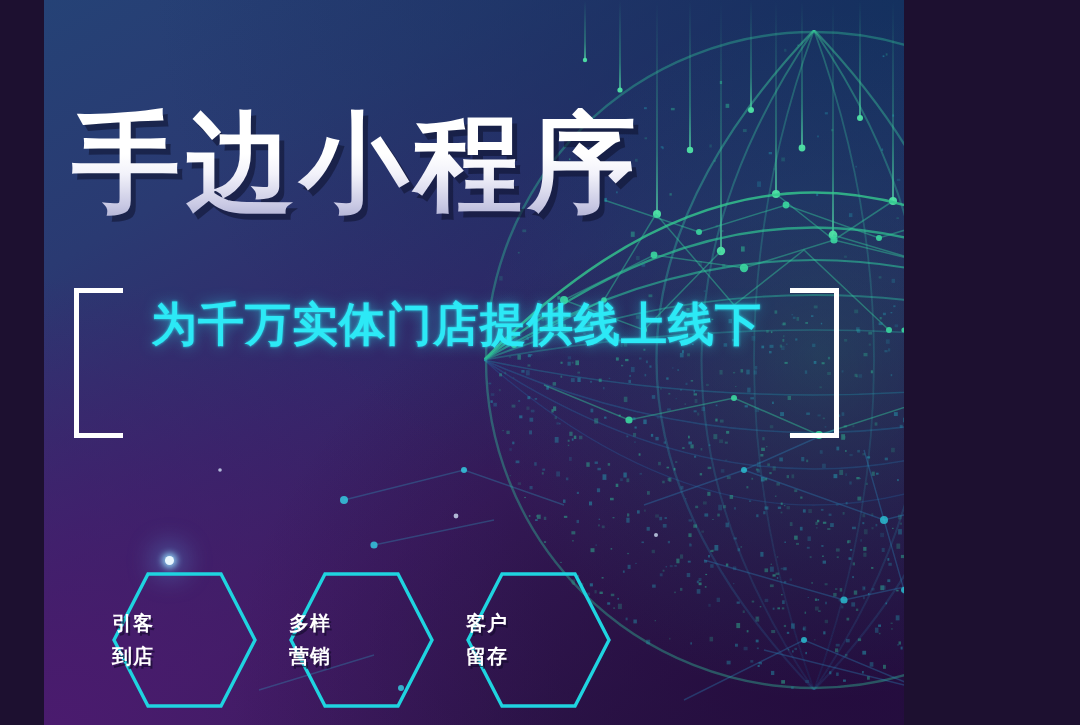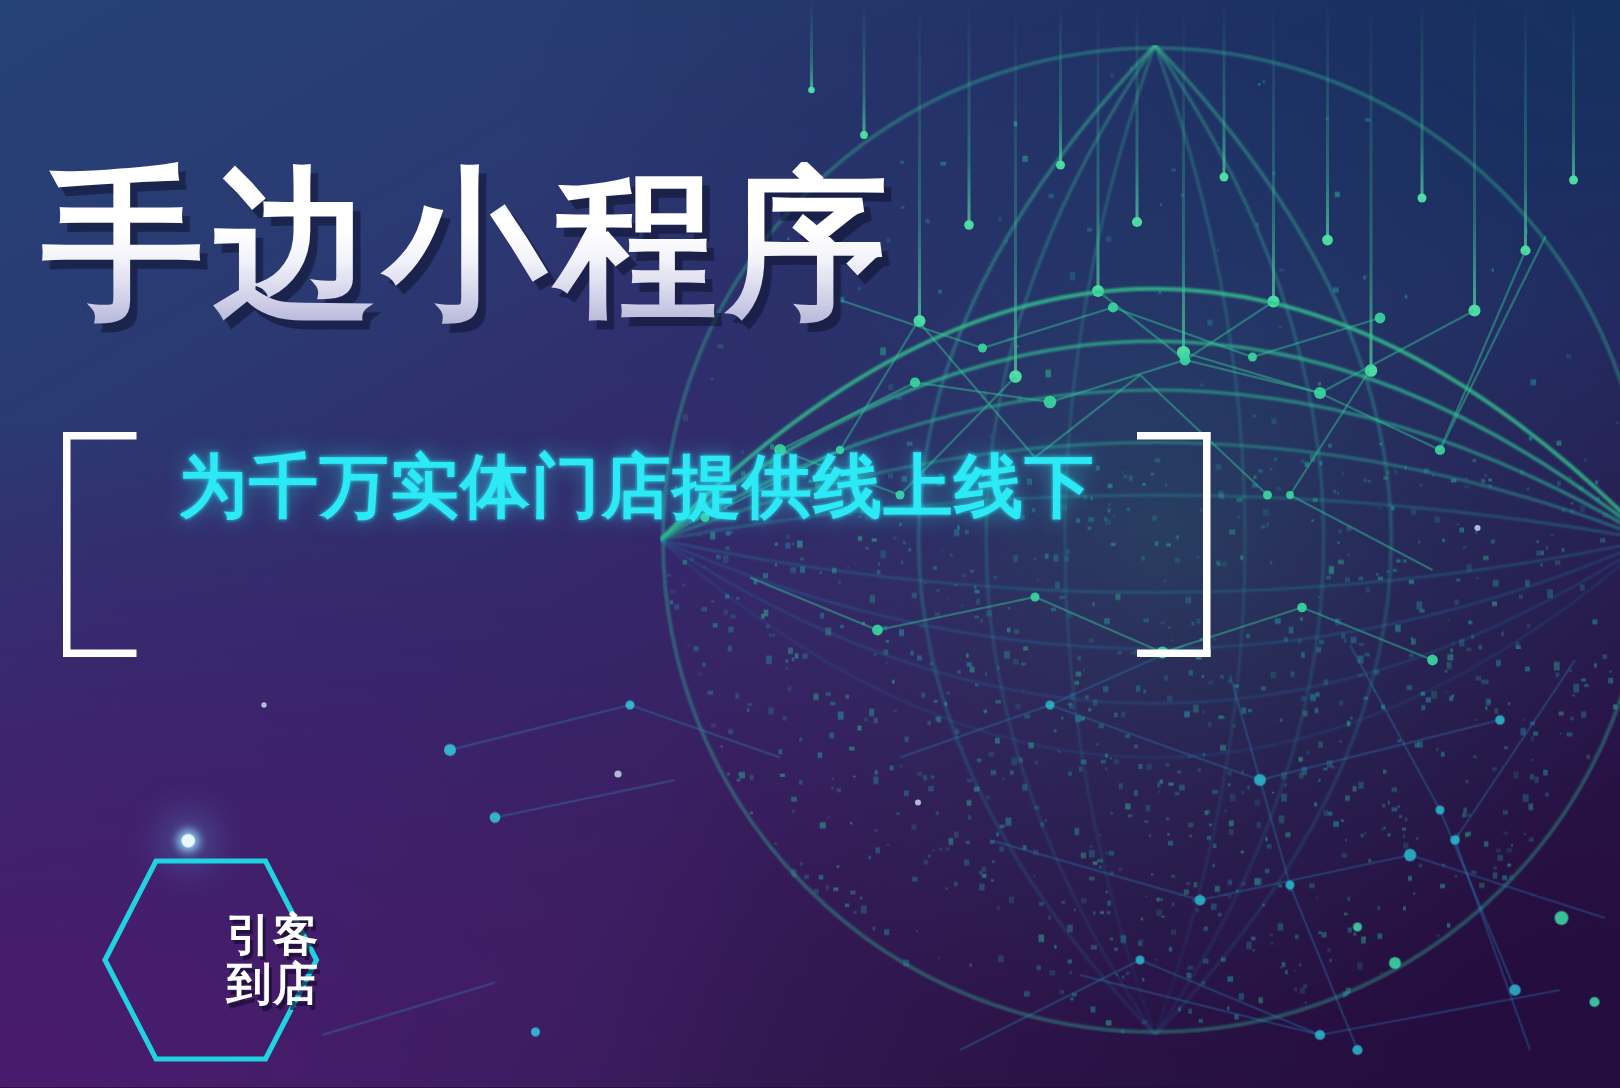--- a/index.html
+++ b/index.html
@@ -7,29 +7,30 @@
     margin: 0;
     padding: 0;
     background: #1d1030;
   }
   body {
     font-family: "Liberation Sans", "DejaVu Sans", sans-serif;
   }
 
   #banner {
     position: relative;
-    width: 1080px;
+    width: 860px;
     height: 725px;
     overflow: hidden;
     
     background:
       radial-gradient(ellipse 900px 700px at 95% 95%, rgba(36, 12, 62, 0.95) 0%, rgba(36, 12, 62, 0) 70%),
       radial-gradient(ellipse 700px 620px at 2% 100%, #4a1b6e 0%, rgba(74, 27, 110, 0) 72%),
       radial-gradient(ellipse 1000px 760px at 100% 0%, #14315f 0%, rgba(20, 49, 95, 0) 75%),
       linear-gradient(150deg, #254276 0%, #2a3a72 22%, #34276a 45%, #3a1e60 62%, #331a52 78%, #26133f 100%);
+    margin-left: 44px;
   }
 
   
   .bg-layer {
     position: absolute;
     inset: 0;
     pointer-events: none;
   }
   .bg-layer svg { display: block; width: 1080px; height: 725px; }
 
@@ -48,21 +49,21 @@
     background-clip: text;
     color: transparent;
     -webkit-text-fill-color: transparent;
     text-shadow: 0 0 0 rgba(0,0,0,0);
     filter: drop-shadow(5px 6px 0px rgba(14, 18, 46, 0.55));
   }
 
   
   #subtitle-block {
     position: absolute;
-    left: 42px;
+    left: 30px;
     top: 288px;
     width: 765px;
     height: 140px;
   }
   .bracket {
     position: absolute;
     top: 0;
     width: 44px;
     height: 140px;
     border-top: 5px solid #ffffff;
@@ -107,25 +108,25 @@
     inset: 0;
     width: 145px;
     height: 148px;
     overflow: visible;
   }
   .hex-label {
     position: absolute;
     inset: 0;
     display: flex;
     flex-direction: column;
-    align-items: flex-end;
+    align-items: flex-start;
     justify-content: center;
     color: #ffffff;
     font-weight: bold;
-    font-size: 30px;
+    font-size: 20px;
     line-height: 33px;
     letter-spacing: 1px;
     text-shadow: 2px 3px 0 rgba(20, 10, 45, 0.65);
   }
   .hex-label span { display: block; white-space: nowrap; }
 
   
   #glow-dot {
     position: absolute;
     left: 121px;
@@ -1332,17 +1333,35 @@
     <div class="hex">
       <svg viewBox="0 0 145 148" xmlns="http://www.w3.org/2000/svg">
         <polygon points="36,8 109,8 143,74 109,140 36,140 2,74" fill="none" stroke="#1fd4e0" stroke-width="3.4" stroke-linejoin="miter"></polygon>
       </svg>
       <div class="hex-label">
         <span>引客</span>
         <span>到店</span>
       </div>
     </div>
 
-
-
+    <div class="hex">
+      <svg viewBox="0 0 145 148" xmlns="http://www.w3.org/2000/svg">
+        <polygon points="36,8 109,8 143,74 109,140 36,140 2,74" fill="none" stroke="#1fd4e0" stroke-width="3.4" stroke-linejoin="miter"></polygon>
+      </svg>
+      <div class="hex-label">
+        <span>多样</span>
+        <span>营销</span>
+      </div>
+    </div>
+
+
+    <div class="hex">
+      <svg viewBox="0 0 145 148" xmlns="http://www.w3.org/2000/svg">
+        <polygon points="36,8 109,8 143,74 109,140 36,140 2,74" fill="none" stroke="#1fd4e0" stroke-width="3.4" stroke-linejoin="miter"></polygon>
+      </svg>
+      <div class="hex-label">
+        <span>客户</span>
+        <span>留存</span>
+      </div>
+    </div>
 
   </div>
 </div>
 
 </body></html>

